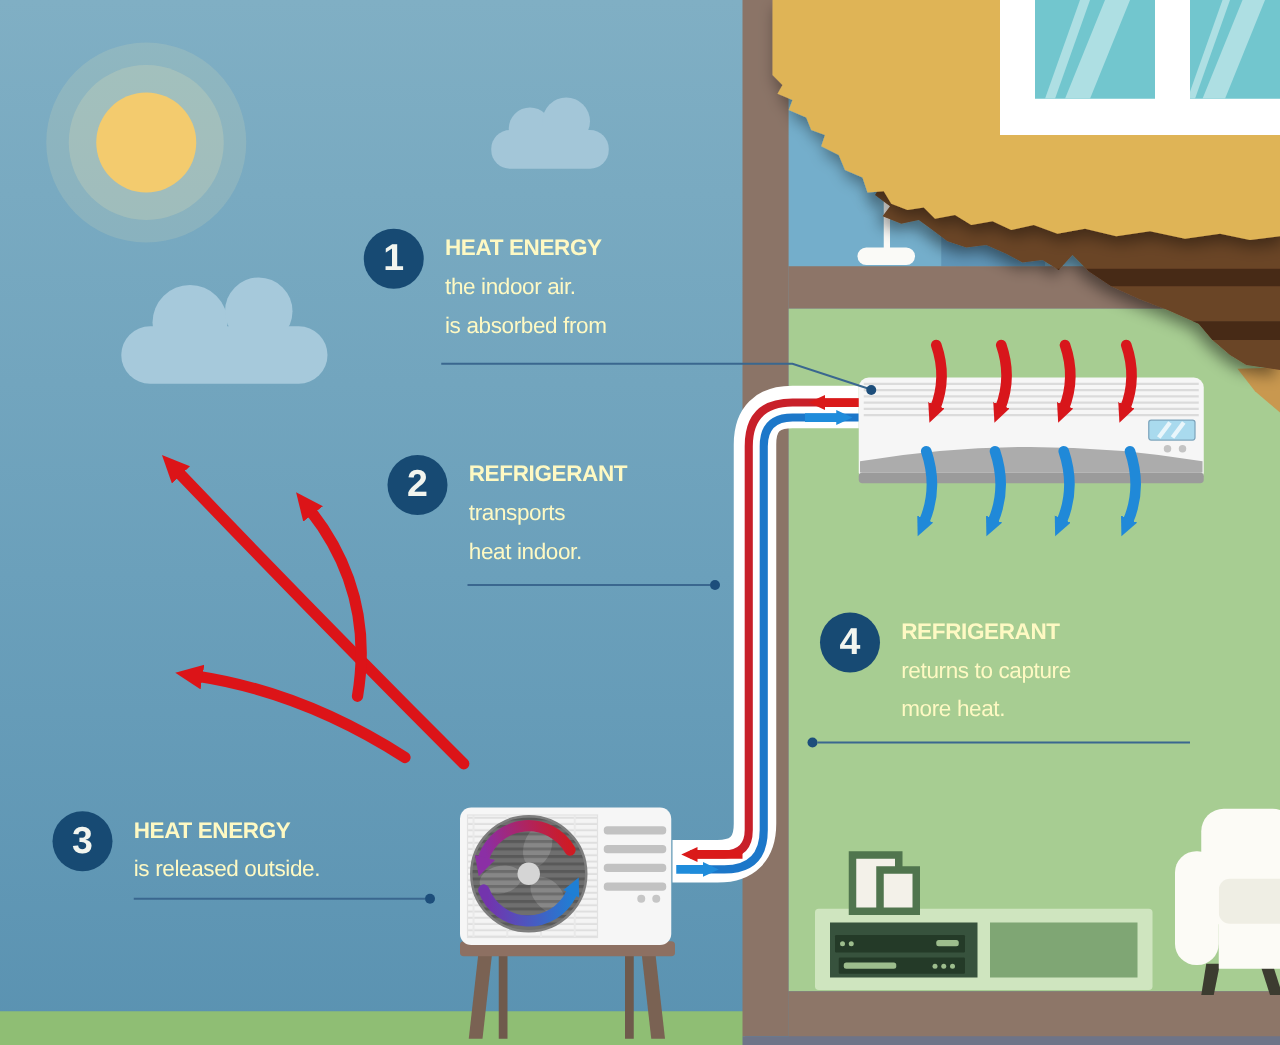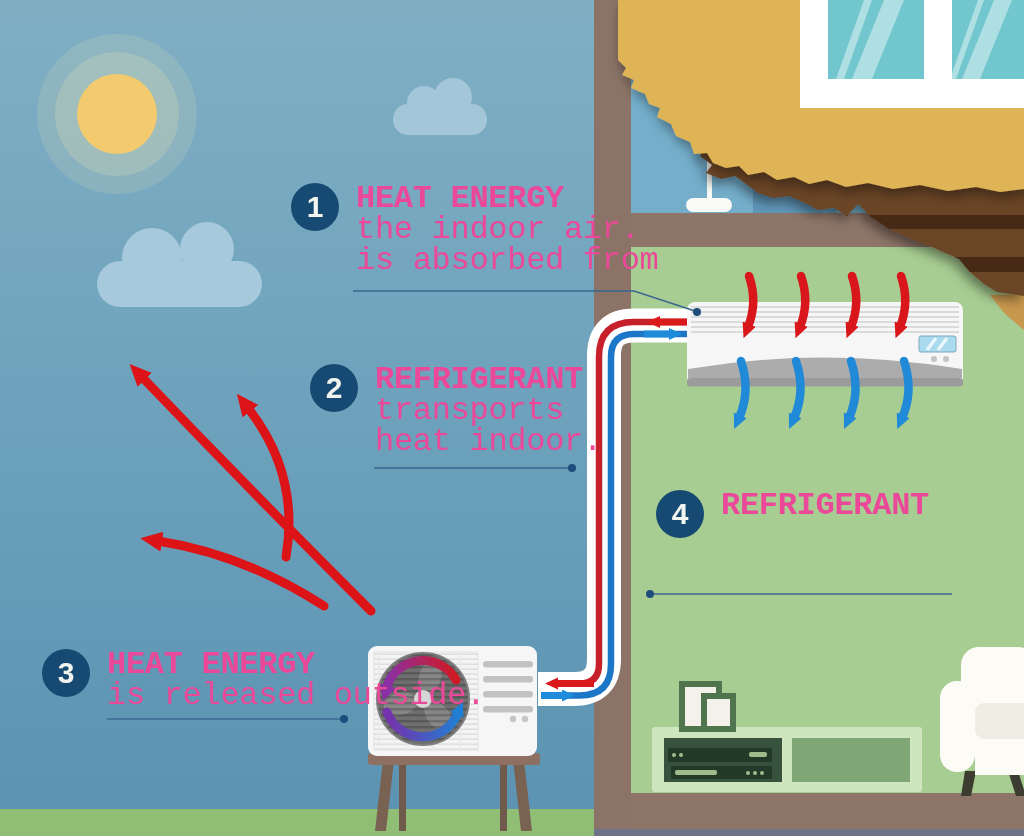--- a/index.html
+++ b/index.html
@@ -4,21 +4,21 @@
 <title>Diagram</title>
 <style>
   html,body{margin:0;padding:0;background:#222;}
   .stage{position:relative;width:1024px;height:836px;overflow:hidden;
          font-family:"Liberation Sans","DejaVu Sans",sans-serif;}
   .stage svg{position:absolute;left:0;top:0;}
   .step{position:absolute;display:flex;align-items:flex-start;z-index:5;}
   .badge{width:48px;height:48px;border-radius:50%;background:#174A73;color:#F2F5EF;
          display:flex;align-items:center;justify-content:center;
          font-size:30px;font-weight:700;flex:0 0 auto;}
-  .step-text{margin-left:17px;color:#ec4899;font-size:32px;line-height:31px;letter-spacing:-0.3px;font-family:Liberation Mono, monospace;}
+  .step-text{margin-left:17px;color:#fef9c3;font-size:18px;line-height:31px;letter-spacing:-0.3px;}
   .heading{font-weight:700;}
   .bodyline{font-weight:400;}
 </style>
 </head>
 <body>
 
 <div class="stage">
 
 <svg width="1024" height="836" viewBox="0 0 1024 836">
   <defs>
@@ -287,16 +287,18 @@
   <div class="step-text">
     <div class="heading">HEAT ENERGY</div>
     <div class="bodyline">is released outside.</div>
   </div>
 </div>
 
 <div class="step" style="left:656px;top:490px;">
   <div class="badge">4</div>
   <div class="step-text">
     <div class="heading">REFRIGERANT</div>
+    <div class="bodyline">returns to capture</div>
+    <div class="bodyline">more heat.</div>
   </div>
 </div>
 
 </div>
 
 </body></html>

